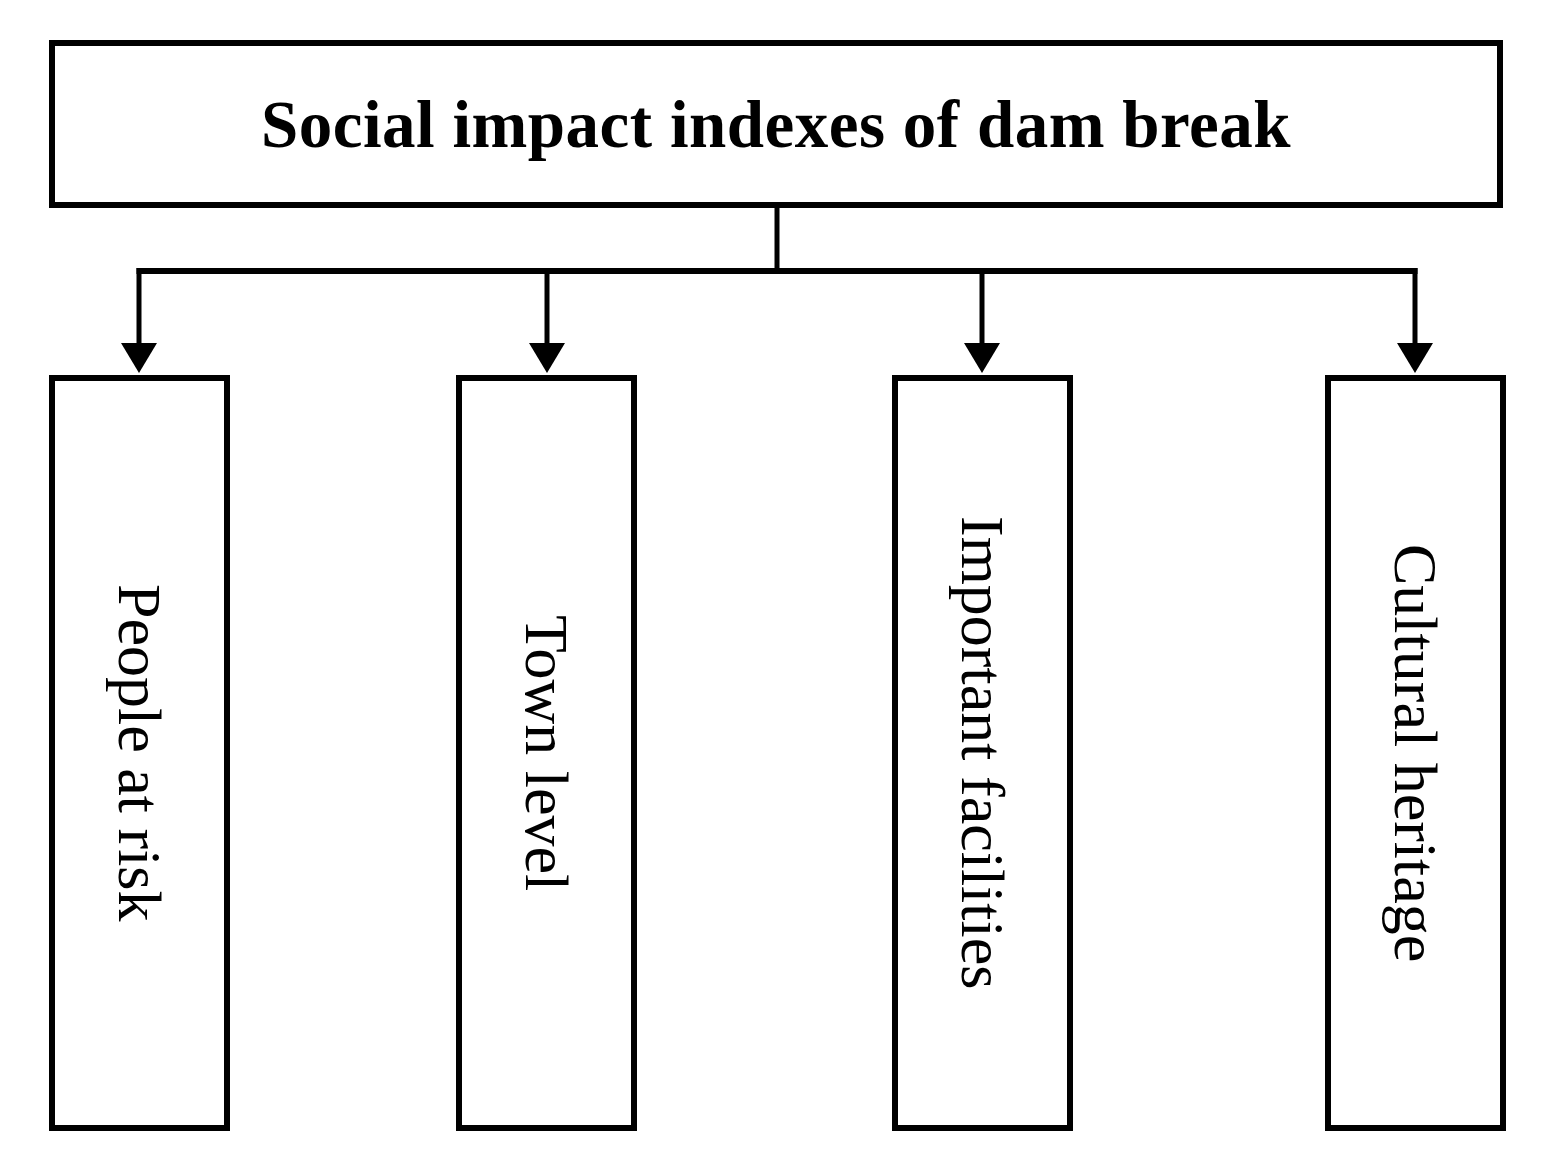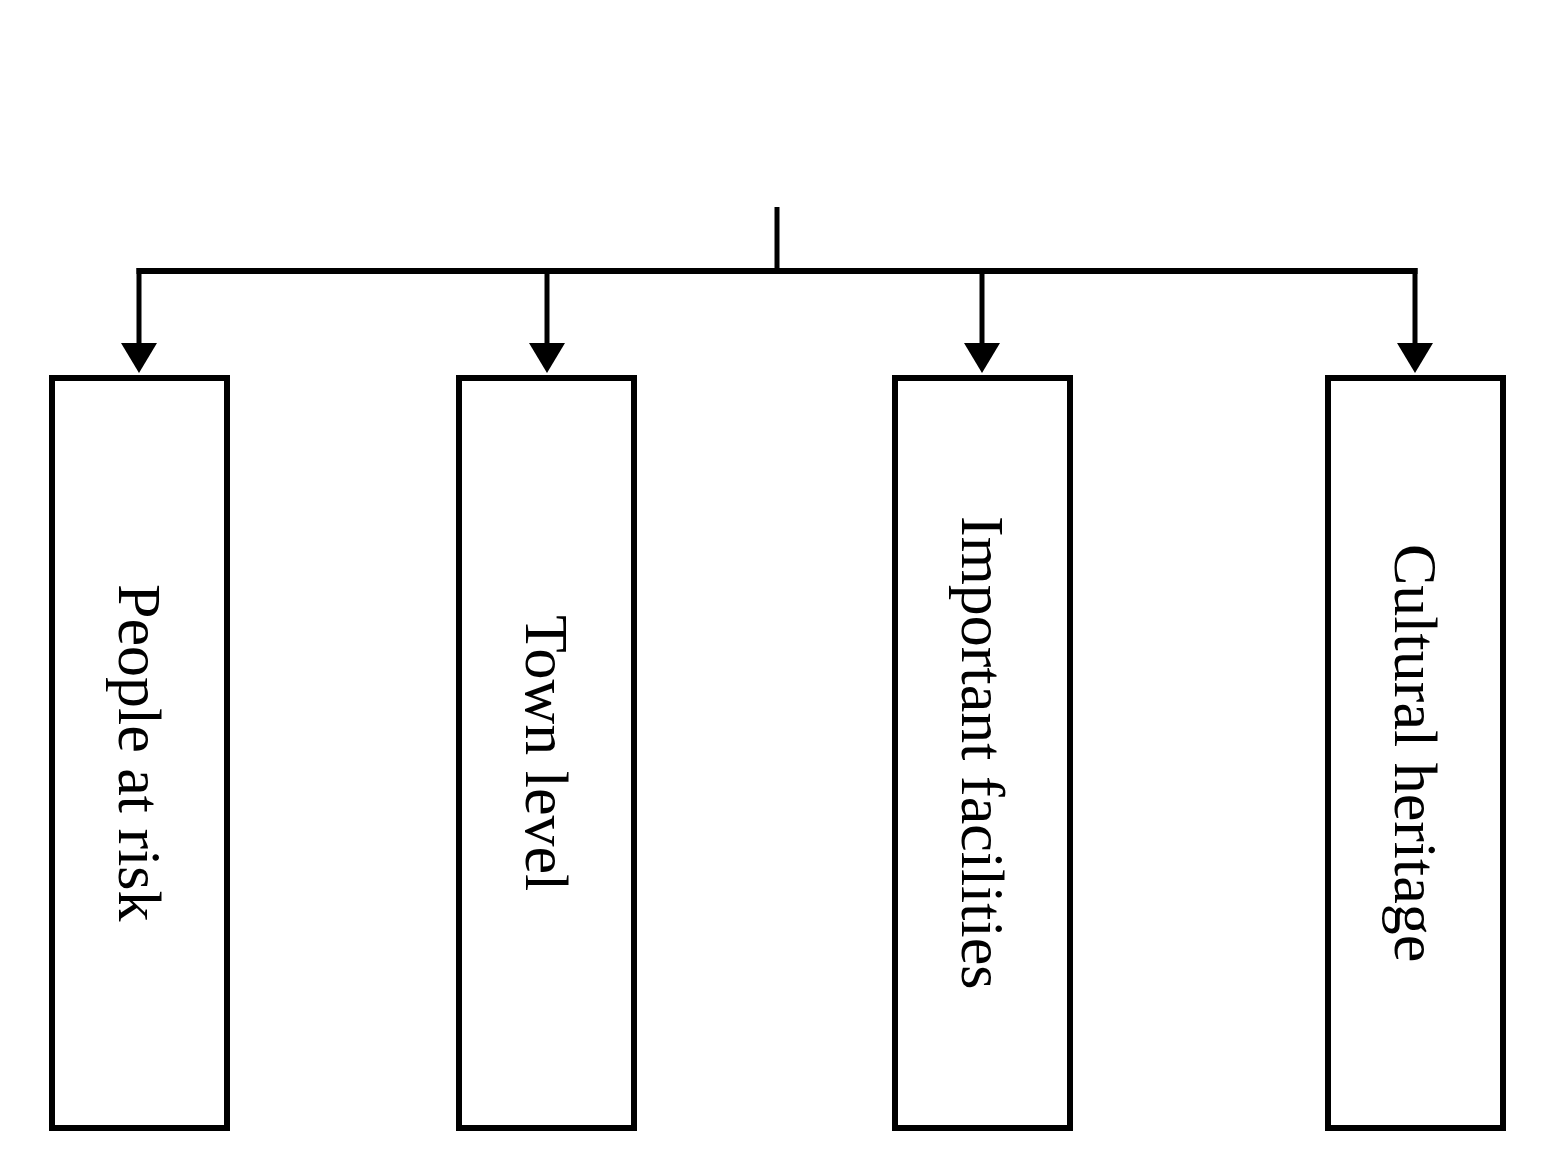--- a/index.html
+++ b/index.html
@@ -67,20 +67,23 @@
     font-size: 62px;
     white-space: nowrap;
     line-height: 1;
   }
 </style>
 </head>
 <body>
 
 <div class="canvas">
 
+  <div class="title-box">
+    <span class="title-label">Social impact indexes of dam break</span>
+  </div>
 
   <svg class="connectors" viewBox="0 0 1541 1164" xmlns="http://www.w3.org/2000/svg">
 
     <line x1="777" y1="207" x2="777" y2="271" stroke="#000000" stroke-width="5"></line>
 
     <line x1="136.5" y1="271" x2="1417.5" y2="271" stroke="#000000" stroke-width="6"></line>
 
     <g>
       <line x1="139" y1="268" x2="139" y2="350" stroke="#000000" stroke-width="5"></line>
       <polygon points="121,343 157,343 139,373" fill="#000000"></polygon>

